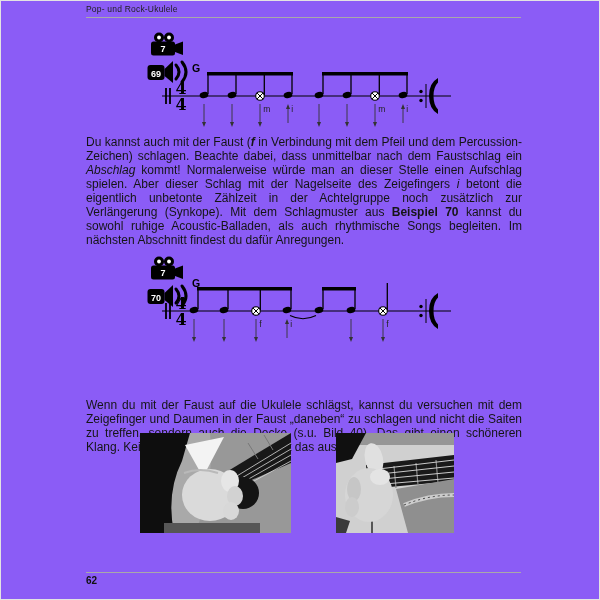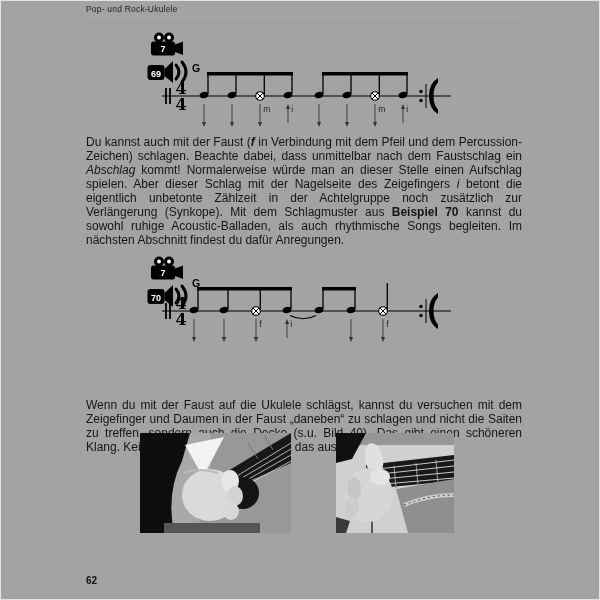--- a/index.html
+++ b/index.html
@@ -1,16 +1,16 @@
 <!DOCTYPE html>
 <html><head>
 <meta charset="utf-8">
 <style>
   html,body{margin:0;padding:0;background:#fff;}
-  #page{position:relative;width:600px;height:600px;background:#a3a3a3;overflow:hidden;
+  #page{position:relative;width:600px;height:600px;background:#8b5cf6;overflow:hidden;
         font-family:"Liberation Sans",sans-serif;color:#111;box-sizing:border-box;
         border:1px solid #e3e3e3;}
   .header-title{position:absolute;left:85px;top:3px;font-size:8.5px;color:#222;letter-spacing:0.2px;}
   .rule{position:absolute;left:85px;width:435px;height:0;border-top:1px solid #a9a9a9;}
   .hdr-rule{top:16px;}
   .ftr-rule{top:571px;}
   .page-number{position:absolute;left:85px;top:574px;font-size:10px;font-weight:bold;color:#111;}
   .para{position:absolute;left:85px;width:436px;font-size:12px;line-height:14px;
         text-align:justify;color:#151515;}
   #para1{top:134px;}

